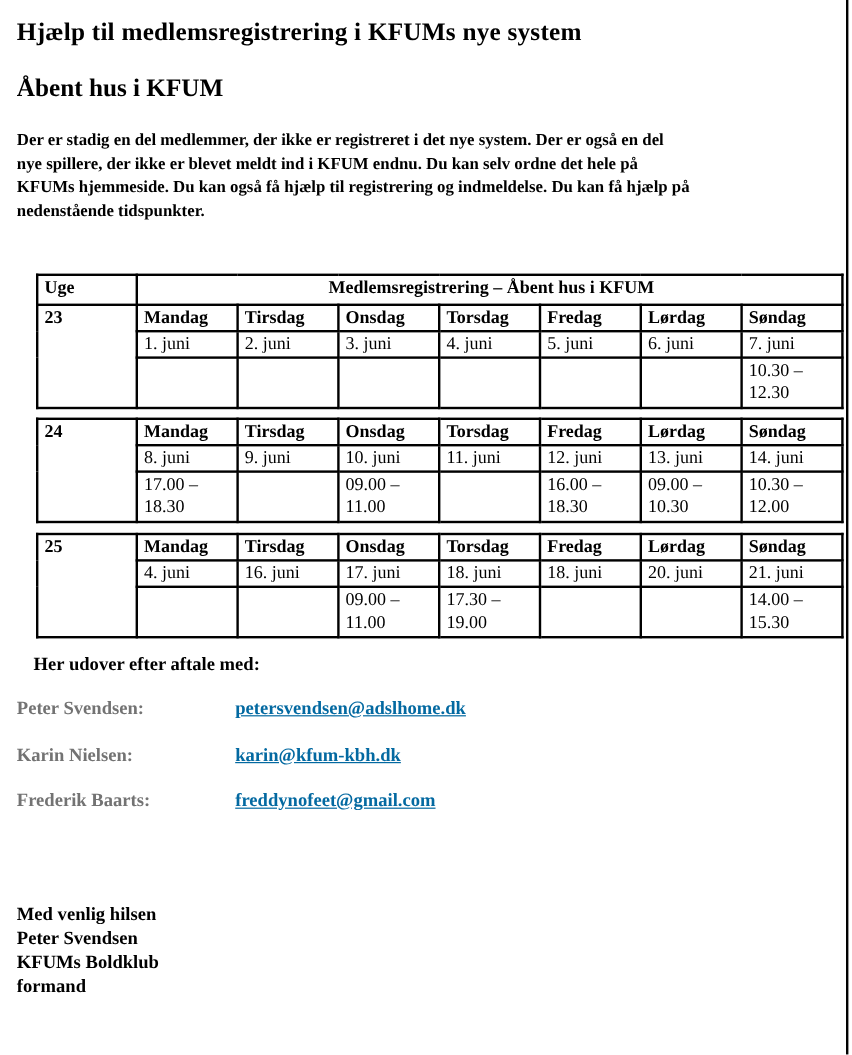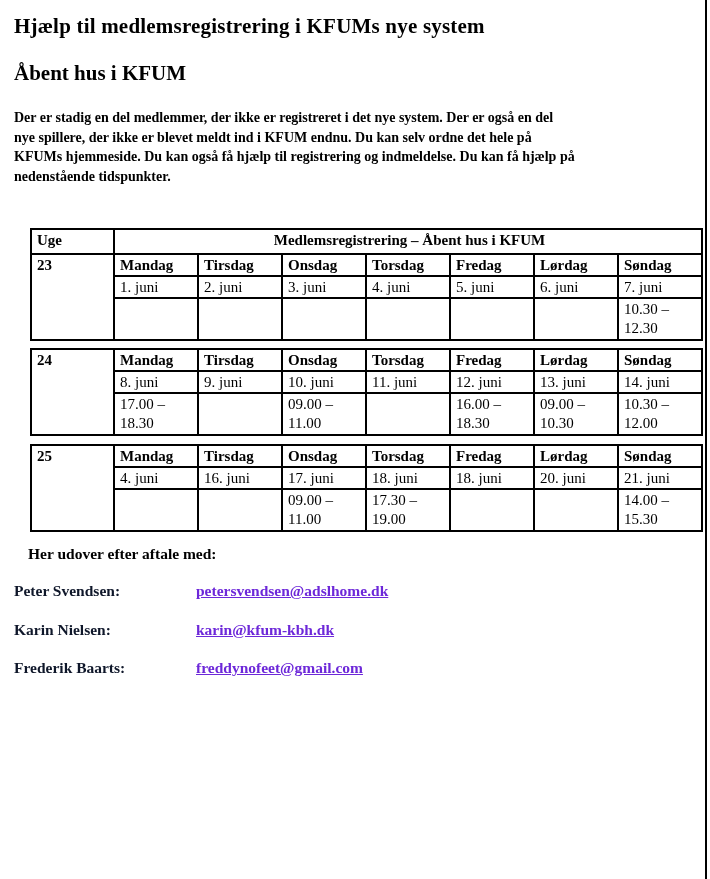--- a/index.html
+++ b/index.html
@@ -62,23 +62,23 @@
     font-size: 15.5px; font-weight: bold; margin: 0;
   }
   .contact-row {
     position: absolute; left: 14px;
     font-size: 15.5px; font-weight: bold;
   }
   .contact-row.c0 { top: 582px; }
   .contact-row.c1 { top: 621px; }
   .contact-row.c2 { top: 659px; }
   .contact-row.c3 { top: 698px; }
-  .contact-name { display: inline-block; width: 182px; color: #0f172a; }
+  .contact-name { display: inline-block; width: 182px; color: #737373; }
   .contact-email {
-    color: #6d28d9; text-decoration: underline;
+    color: #0369a1; text-decoration: underline;
     font-weight: bold; cursor: pointer;
   }
   .signature {
     position: absolute; left: 14px; top: 753px;
     font-size: 15.5px; font-weight: bold; line-height: 20px;
   }
 </style>
 </head>
 <body>
 
@@ -240,14 +240,20 @@
   <div class="contact-row c0">
     <span class="contact-name">Peter Svendsen:</span><a class="contact-email">petersvendsen@adslhome.dk</a>
   </div>
   <div class="contact-row c2">
     <span class="contact-name">Frederik Baarts:</span><a class="contact-email">freddynofeet@gmail.com</a>
   </div>
   <div class="contact-row c1">
     <span class="contact-name">Karin Nielsen:</span><a class="contact-email">karin@kfum-kbh.dk</a>
   </div>
 
+  <div class="signature">
+    <div>Med venlig hilsen</div>
+    <div>Peter Svendsen</div>
+    <div>KFUMs Boldklub</div>
+    <div>formand</div>
+  </div>
 
 </div>
 
 </body></html>

